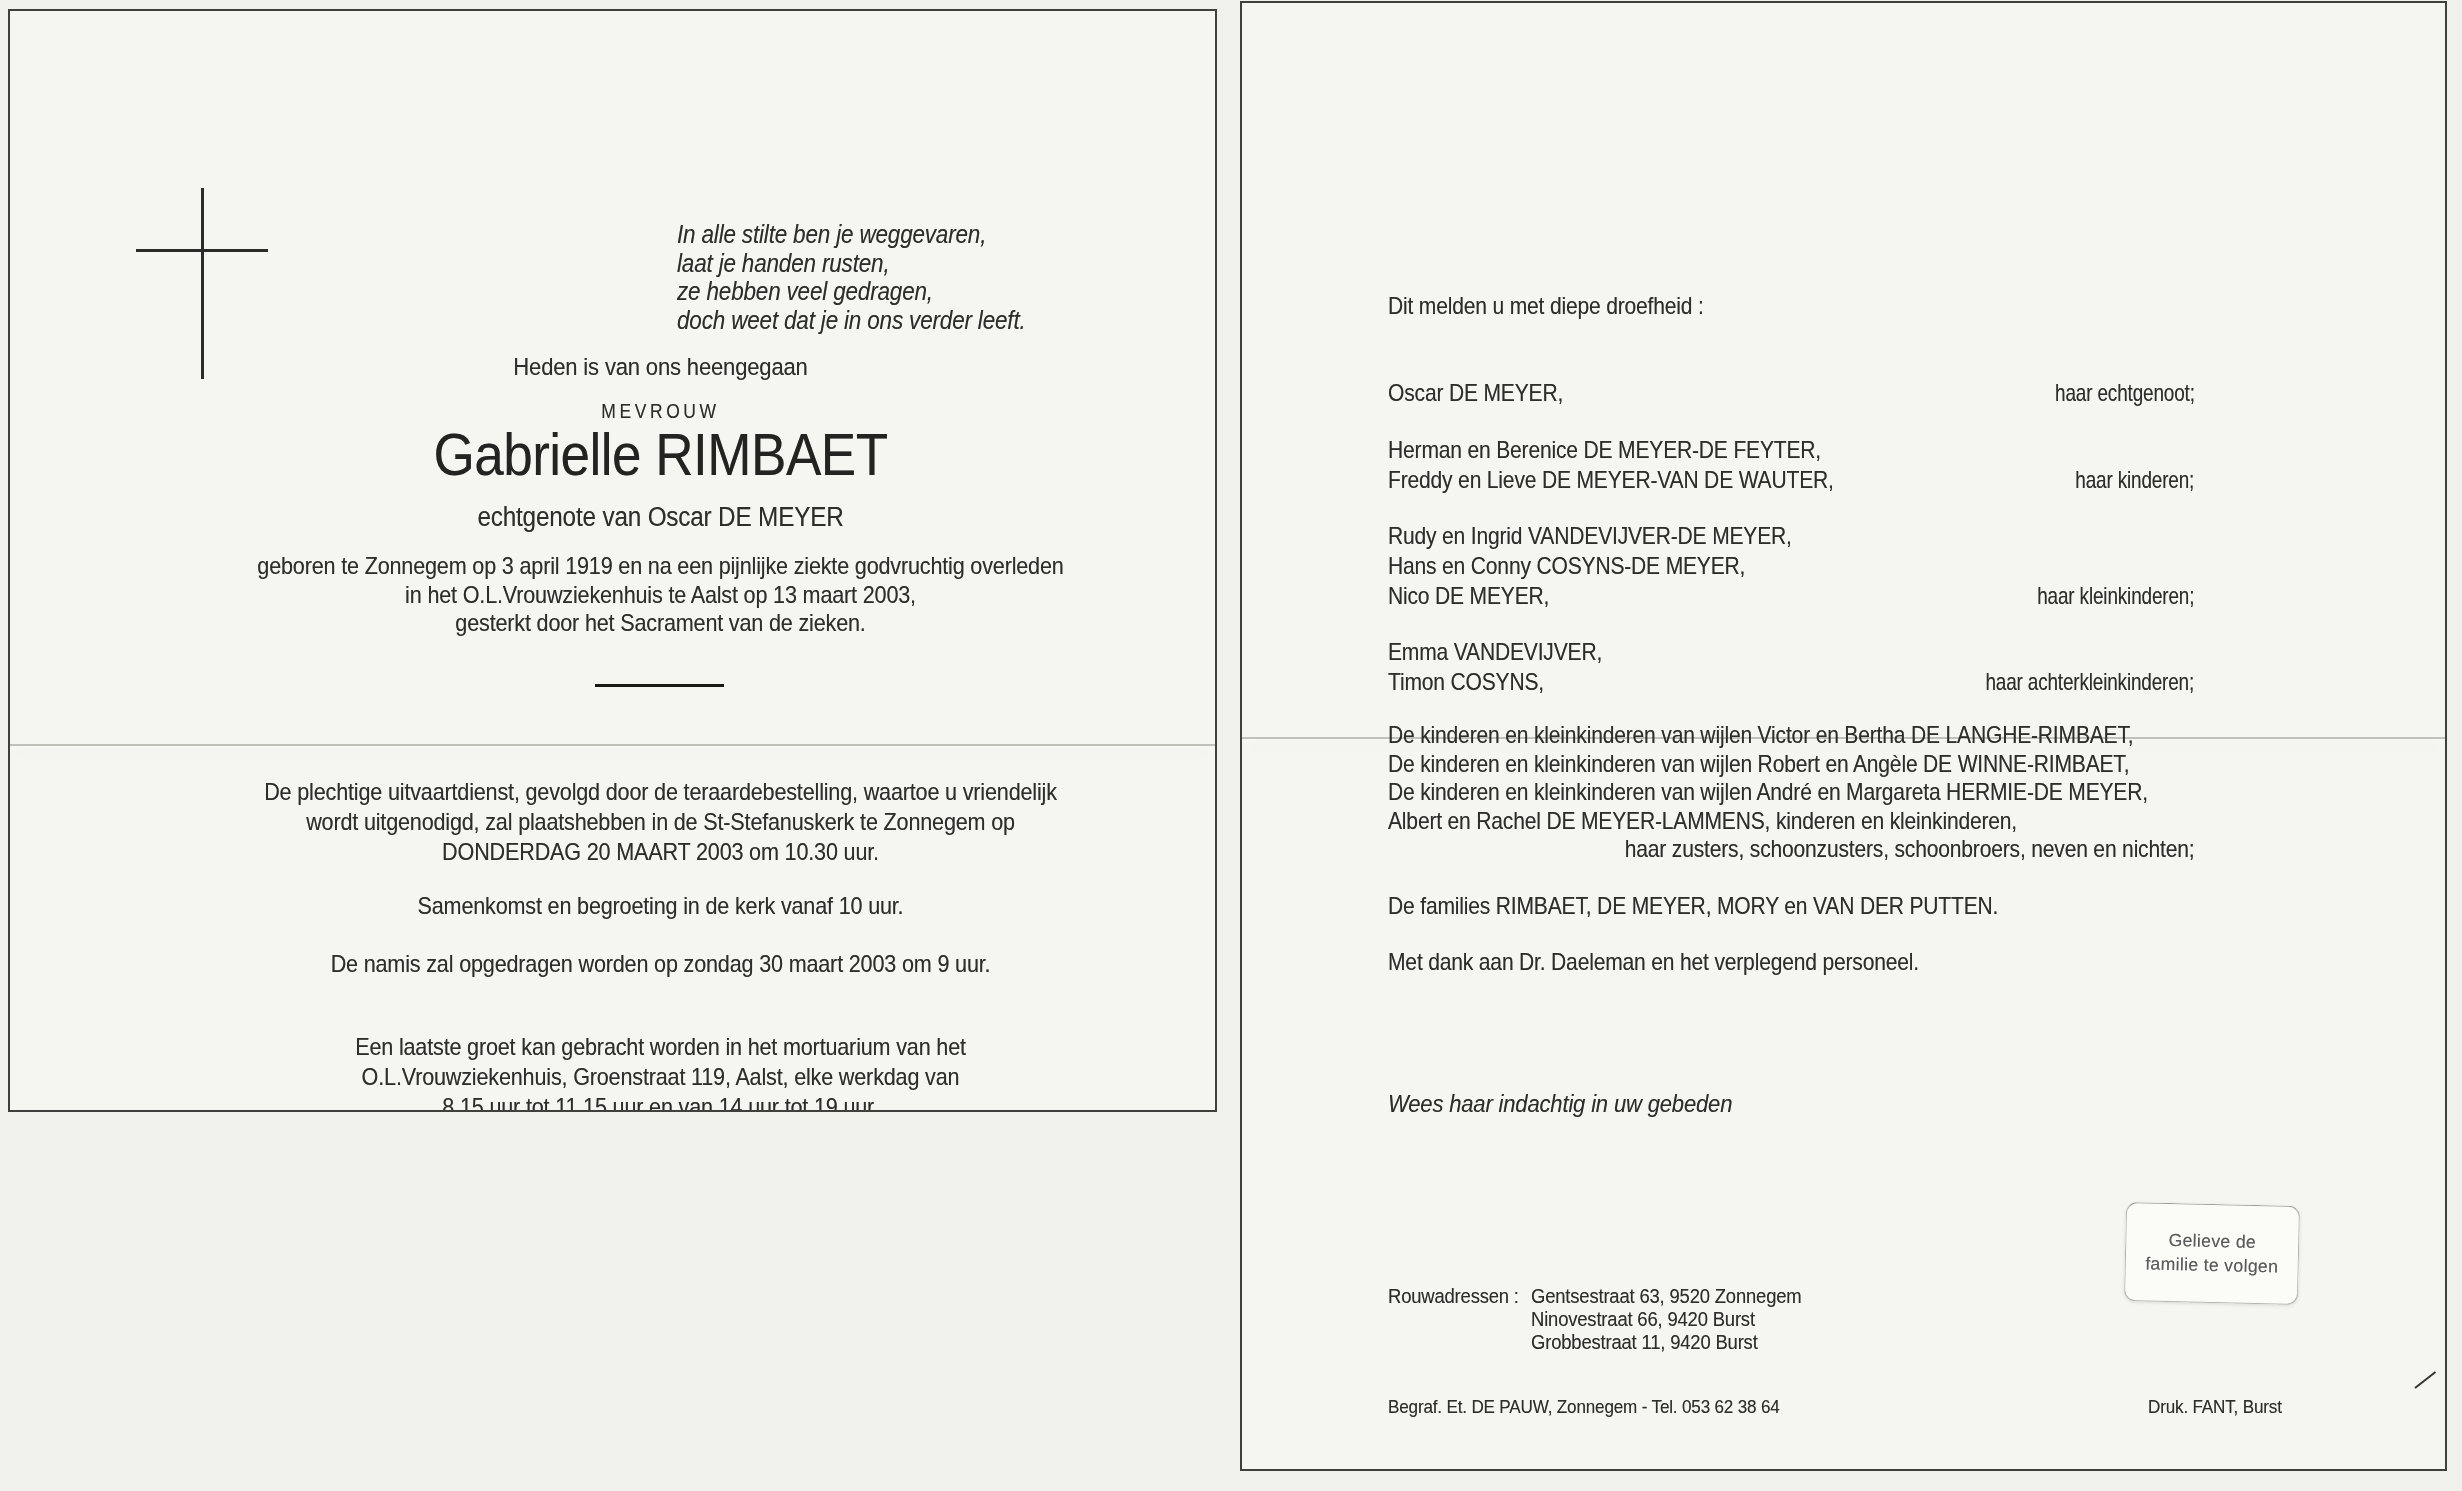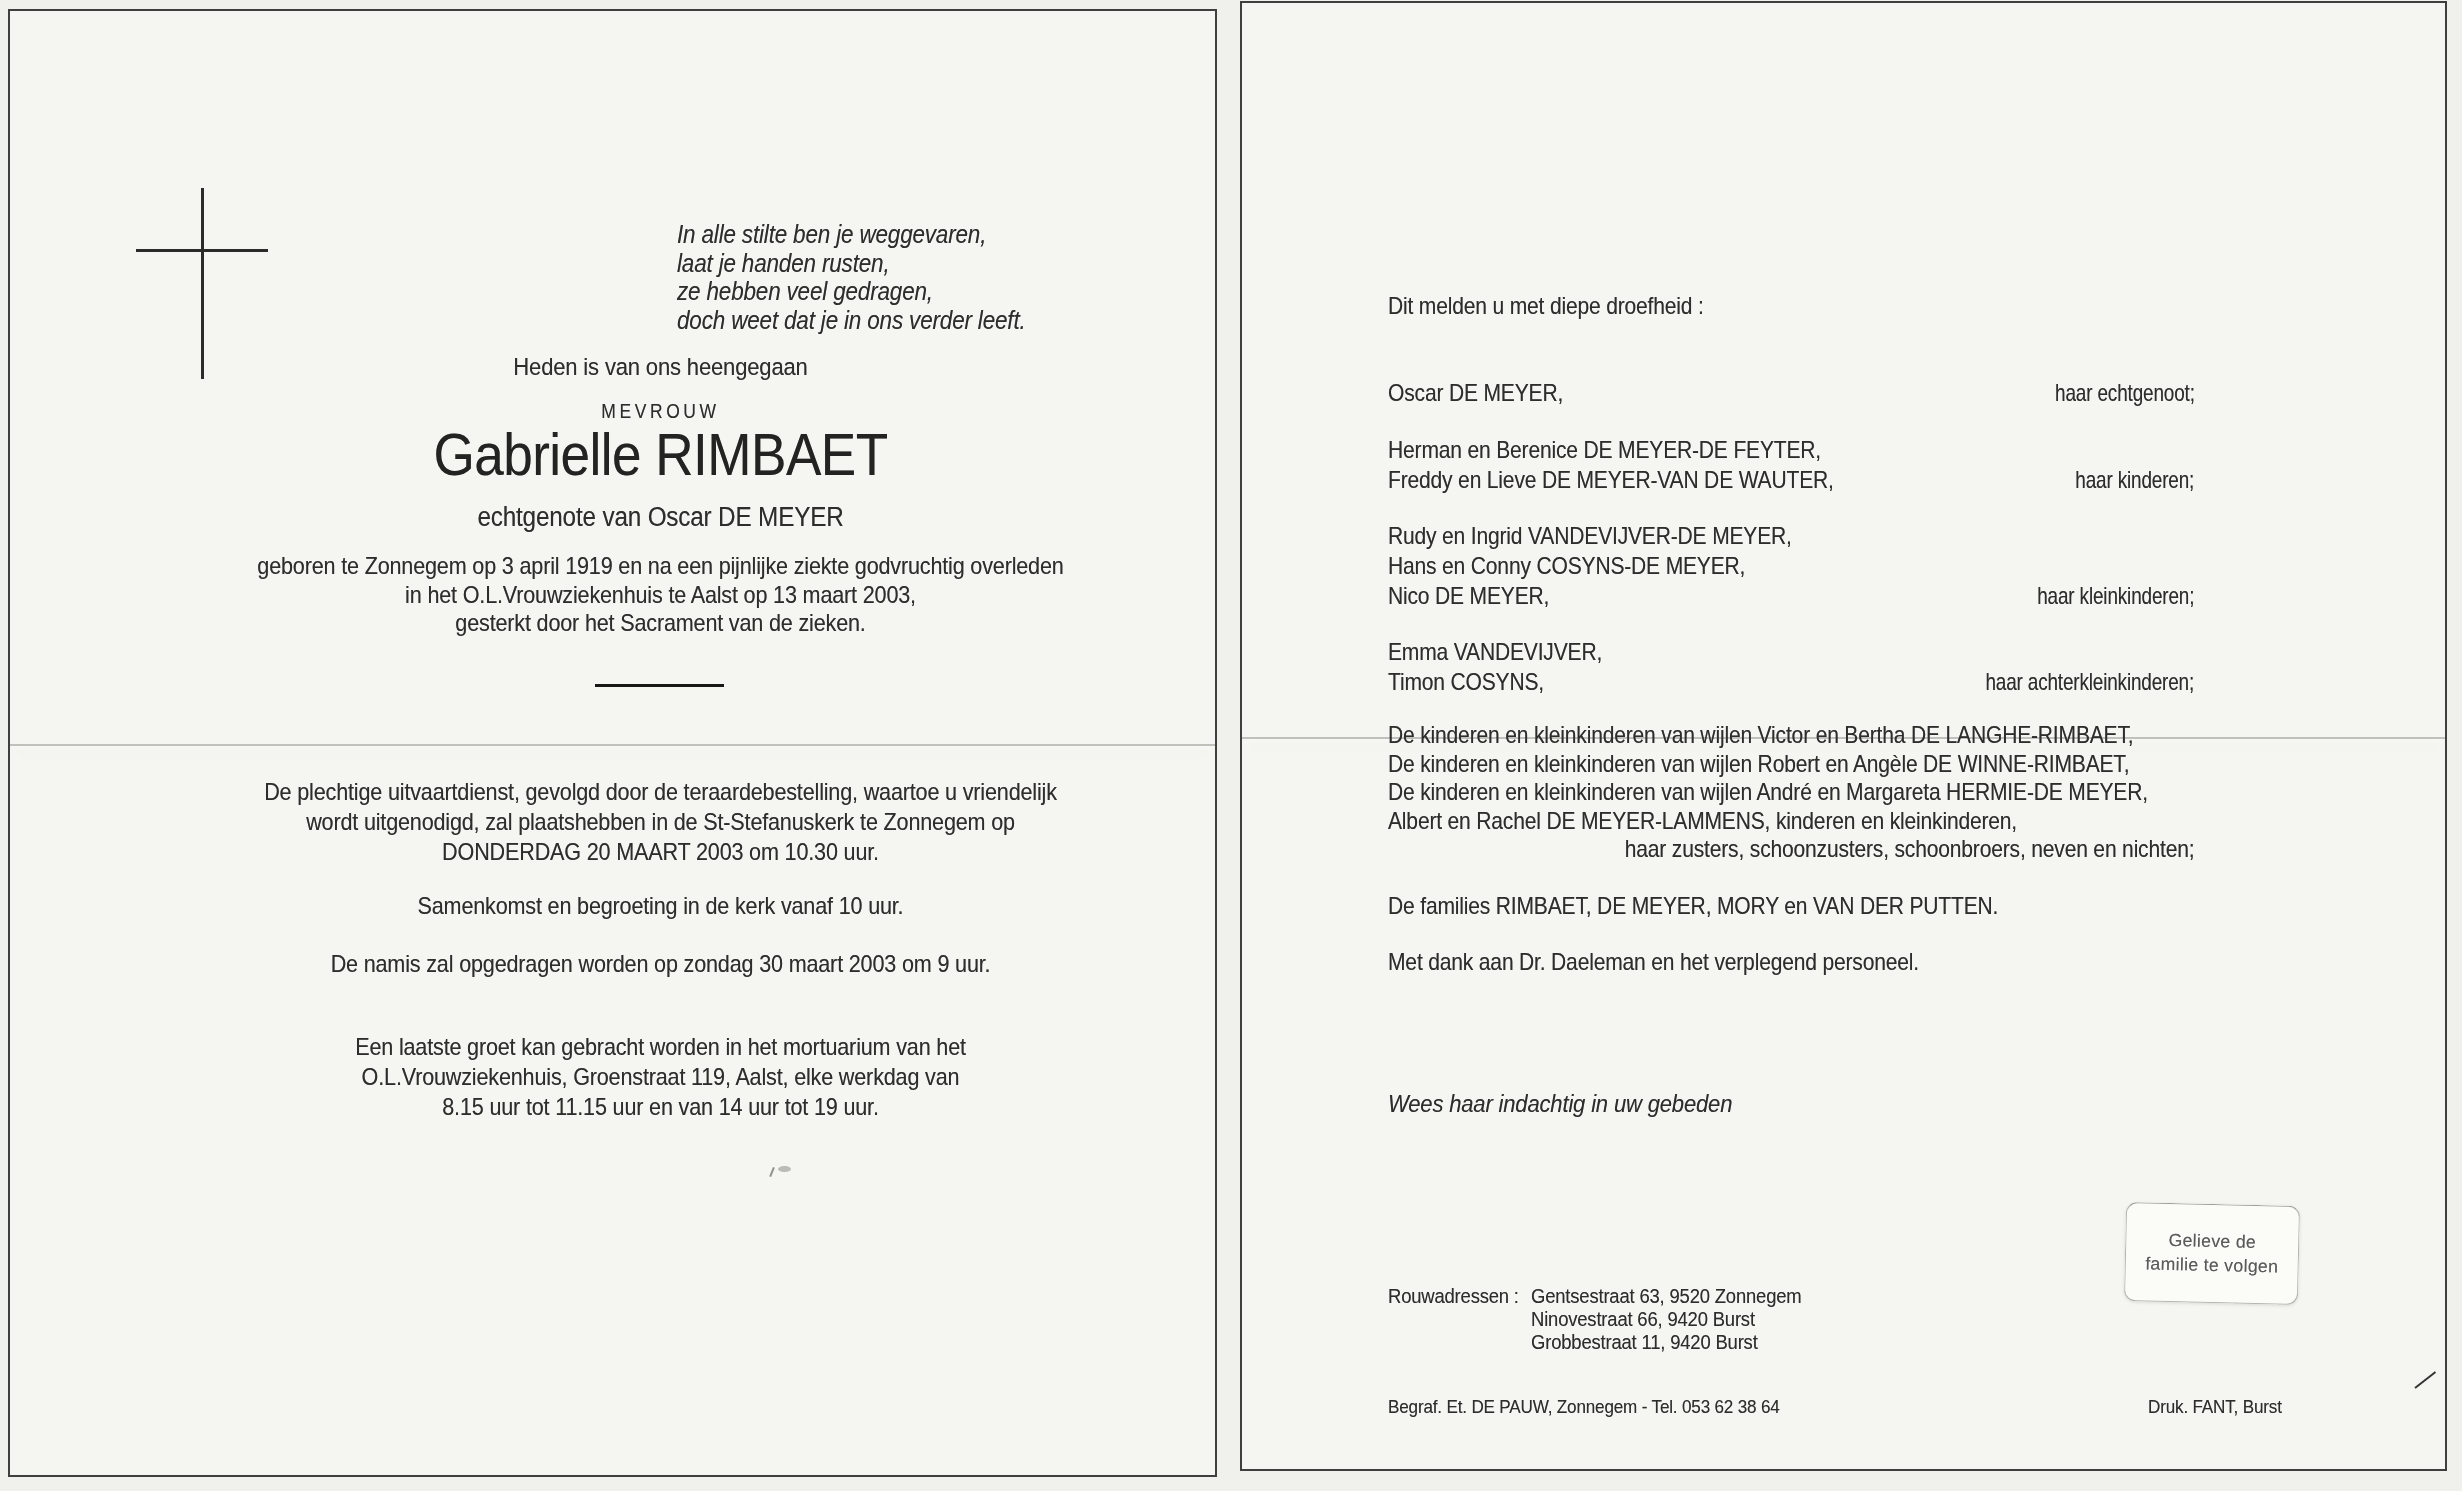--- a/index.html
+++ b/index.html
@@ -5,21 +5,21 @@
   html,body{margin:0;padding:0;}
   body{
     width:2462px;height:1491px;position:relative;overflow:hidden;
     background:#f0f0ec;
     font-family:"Liberation Sans", sans-serif;
   }
   .page{
     position:absolute;background:#f5f5f2;border:2.3px solid #3f3f3d;
     box-sizing:border-box;overflow:hidden;
   }
-  #left-page{left:8px;top:9px;width:1209px;height:1468px;}
+  #left-page{left:8px;top:9px;width:1209px;height:1103px;}
   #right-page{left:1240px;top:1px;width:1207px;height:1470px;}
   .t{
     position:absolute;color:#2d2d2b;font-size:23.4px;line-height:30px;
     letter-spacing:-0.2px;white-space:nowrap;
     text-shadow:0 0 0.7px rgba(45,45,43,0.42);
     transform:scaleX(0.9);transform-origin:0 0;
   }
   .t.center{transform-origin:50% 0;text-align:center;}
   .t.right{transform-origin:100% 0;text-align:right;}
   .italic{font-style:italic;}

